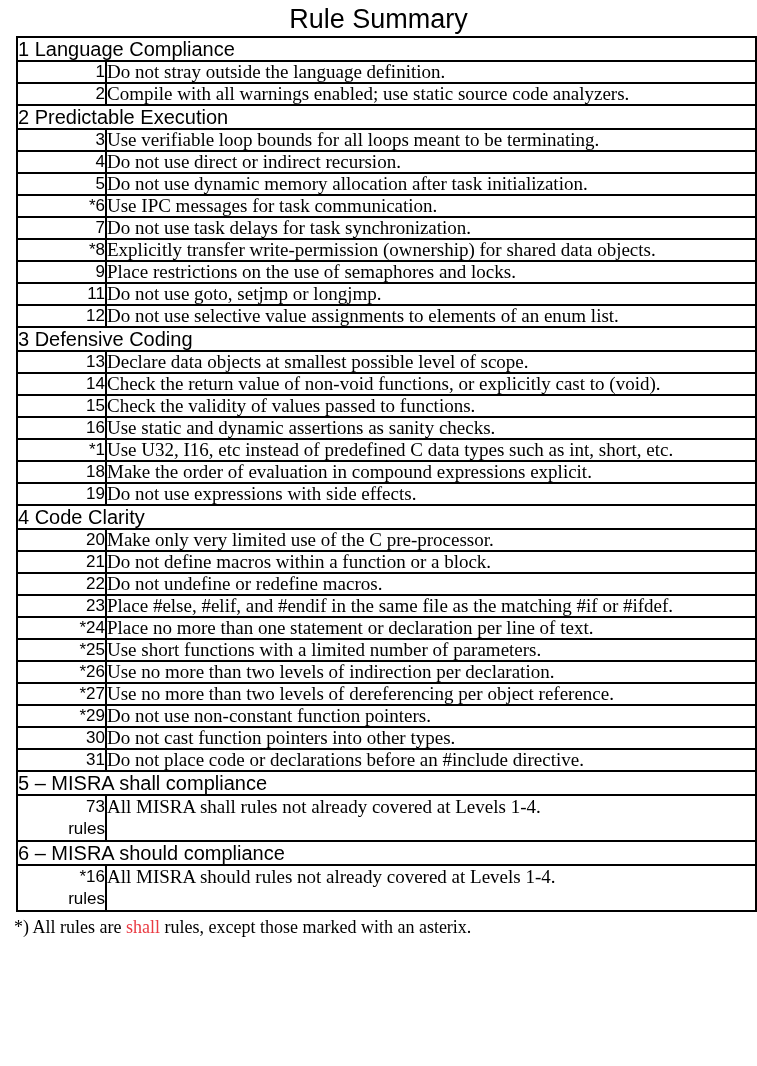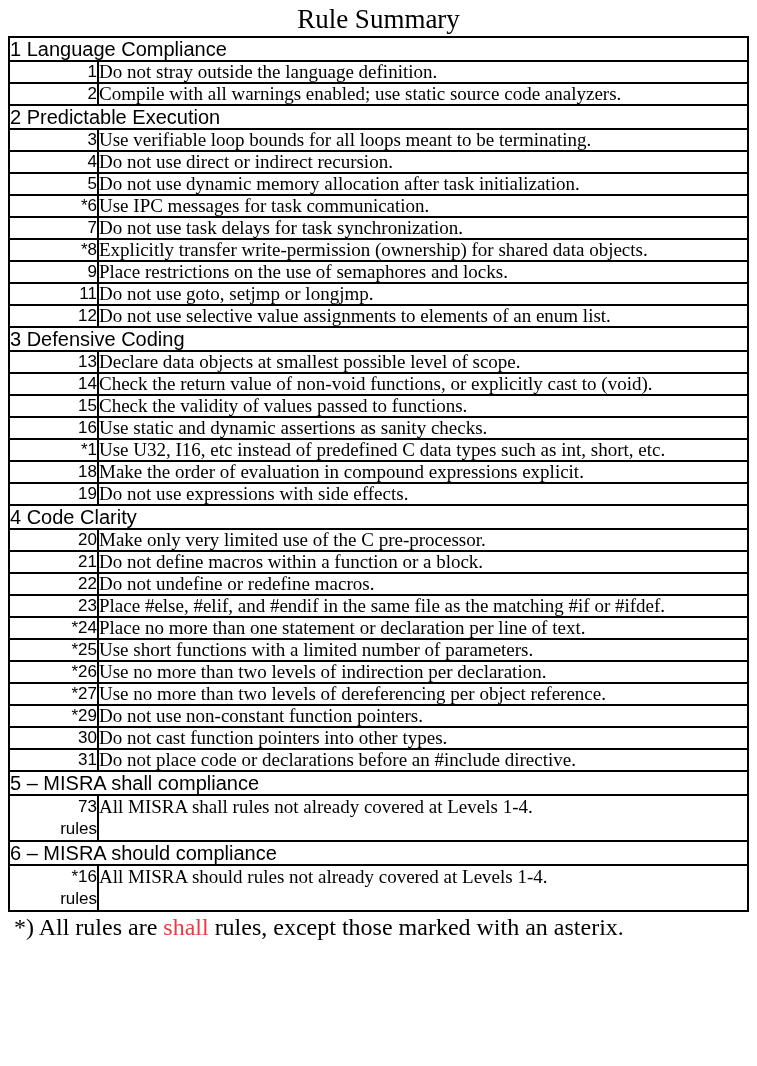--- a/index.html
+++ b/index.html
@@ -18,27 +18,27 @@
     height: 1066px;
     background: #ffffff;
   }
   .title {
     width: 741px;
     margin-left: 8px;
     height: 36px;
     line-height: 38px;
     text-align: center;
     font-size: 27px;
-    font-family: Liberation Serif, serif;
+    font-family: Liberation Sans, sans-serif;
     color: #000000;
   }
   table.rules {
     border-collapse: collapse;
     table-layout: fixed;
-    margin-left: 8px;
+    margin-left: 16px;
     width: 741px;
   }
   table.rules td {
     border: 2px solid #000000;
     padding: 0;
     overflow: hidden;
     white-space: nowrap;
   }
   td.sechdr {
     font-family: "Liberation Sans", sans-serif;
@@ -67,21 +67,21 @@
   }
   tr.tall td.num, tr.tall td.desc {
     height: 44px;
     line-height: 22px;
   }
   .it { }
   .red { color: var(--accent-red, #ea3b43); }
   .footnote {
     margin: 5px 0 0 14px;
     font-family: "Liberation Serif", serif;
-    font-size: 24px;
+    font-size: 18px;
     line-height: 20px;
     color: #000000;
   }
 </style>
 </head>
 <body>
 
 <div class="page">
   <div class="title">Rule Summary</div>
   <table class="rules">

